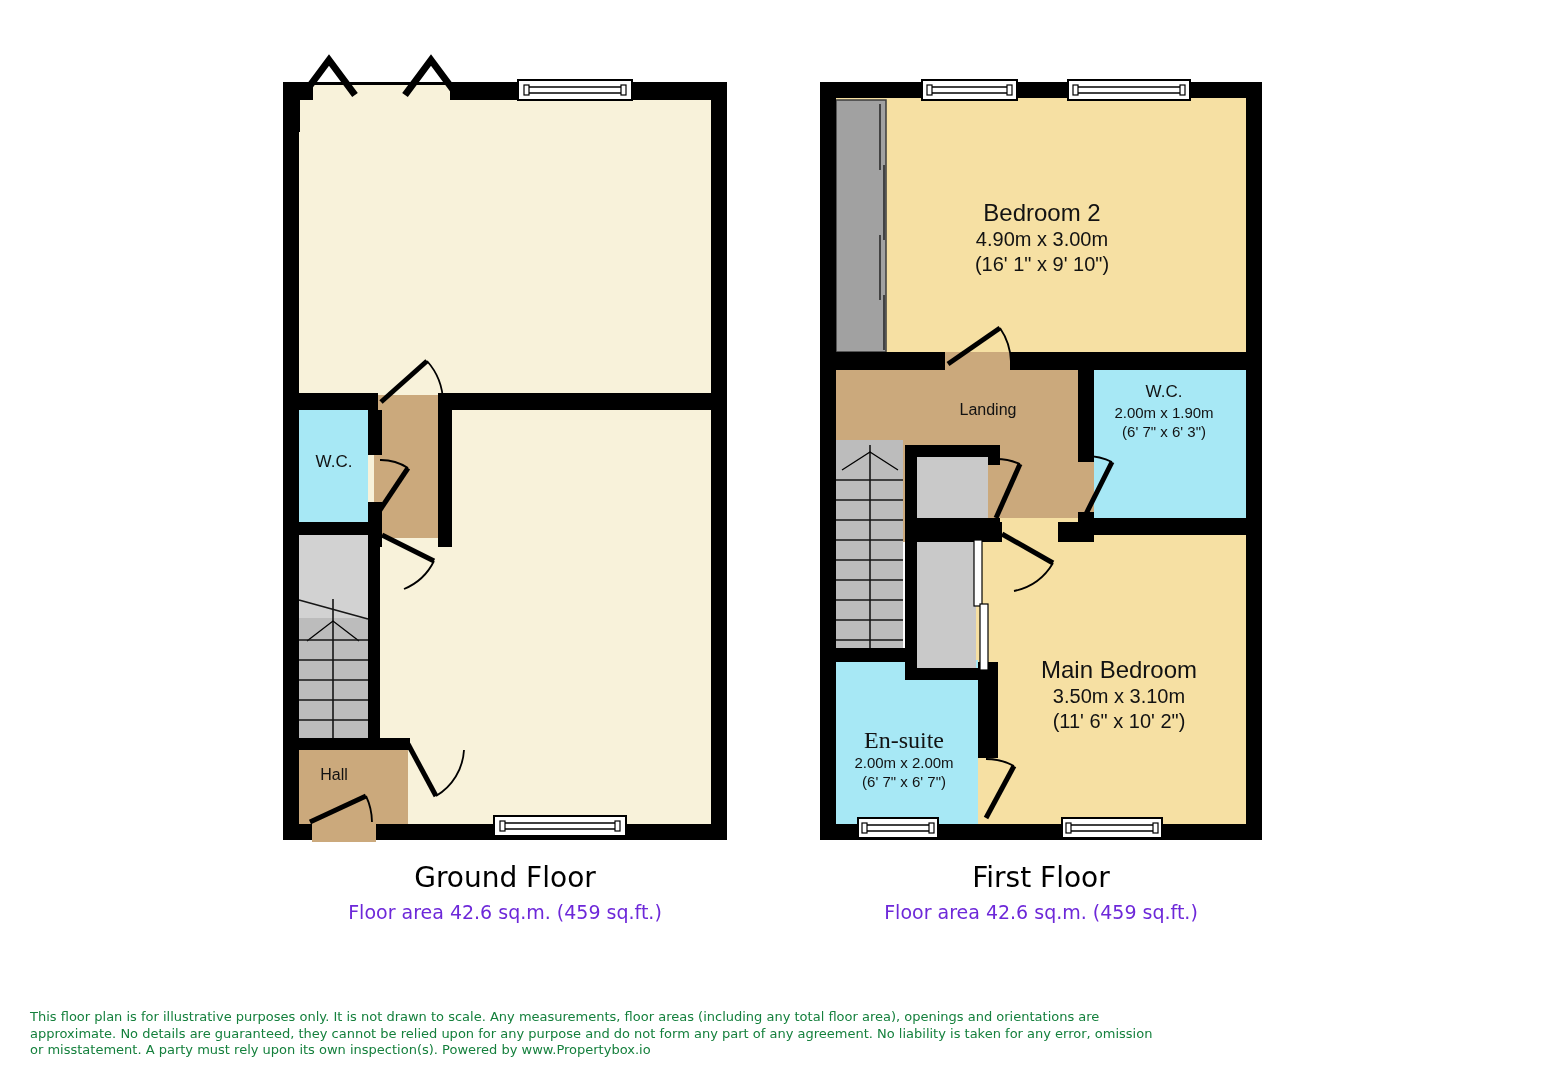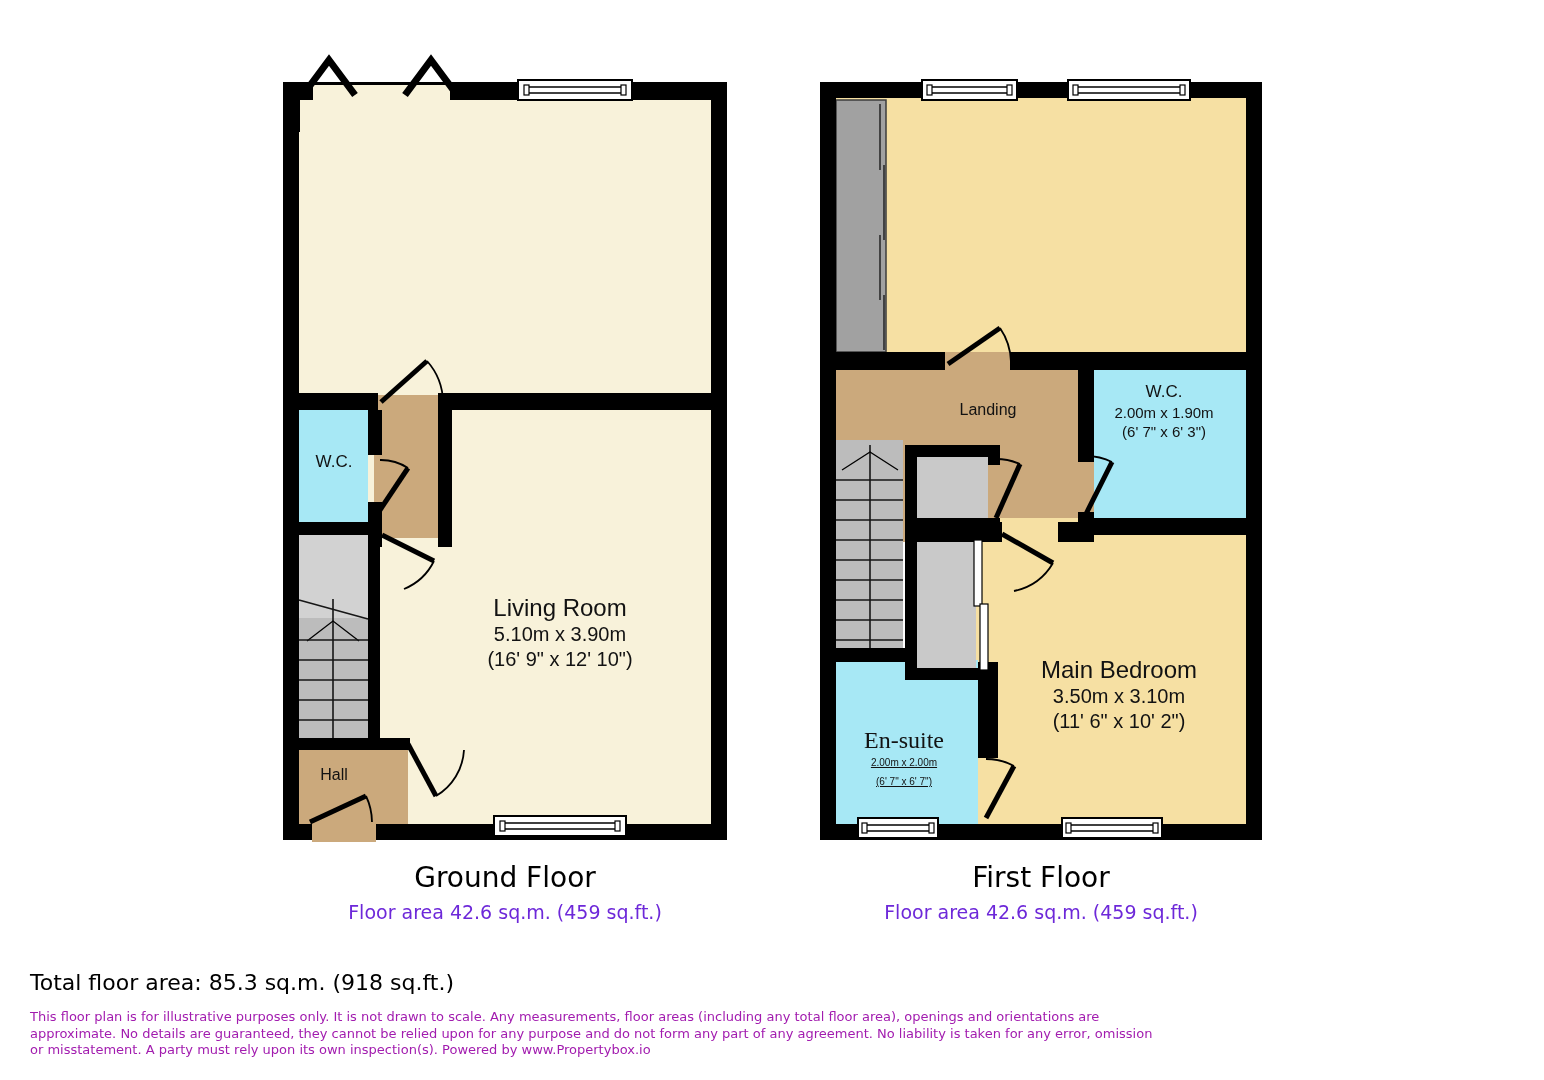--- a/index.html
+++ b/index.html
@@ -23,33 +23,33 @@
   .chevron{stroke:#000;stroke-width:7;fill:none;}
   .slide{stroke:#1a1a1a;stroke-width:1.4;}
 
   .room-label{position:absolute;transform:translateX(-50%);text-align:center;color:#121212;
     font-family:"Liberation Sans",sans-serif;white-space:nowrap;}
   .rl-name{font-size:24px;line-height:29px;}
   .rl-dim{font-size:20px;line-height:25px;}
   .sm .rl-name{font-size:17px;line-height:22px;}
   .sm .rl-dim{font-size:15px;line-height:19px;}
   .md .rl-name{font-size:24px;line-height:25px;font-family:Liberation Serif, serif;}
-  .md .rl-dim{font-size:10px;line-height:19px;text-decoration:underline;}
+  .md .rl-dim{font-size:15px;line-height:19px;}
   .one{font-size:17px;}
   .hall-l{font-size:16px;}
   .landing-l{font-size:16px;margin-left:31px;}
 
   .floor-title{position:absolute;transform:translateX(-50%);font-family:"DejaVu Sans",sans-serif;
     font-size:28px;color:#000;white-space:nowrap;}
   .floor-sub{position:absolute;transform:translateX(-50%);font-family:"DejaVu Sans",sans-serif;
     font-size:19px;color:#6d28d9;white-space:nowrap;}
   .total-area{position:absolute;left:30px;top:970px;font-family:"DejaVu Sans",sans-serif;
     font-size:22px;color:#000;}
   .disclaimer{position:absolute;left:30px;top:1009px;width:1125px;font-family:"DejaVu Sans",sans-serif;
-    font-size:13px;line-height:16.5px;color:#a21caf;}
+    font-size:13px;line-height:16.5px;color:#15803d;}
 </style>
 </head>
 <body>
 
 <div class="canvas">
 
 <svg width="1544" height="1080" viewBox="0 0 1544 1080">
 
   <g>
 
@@ -251,30 +251,30 @@
       <rect class="wtick" x="1153" y="823" width="5" height="10"></rect>
     </g>
   </g>
 </svg>
 
 
 <div class="room-label one" style="left:334px;top:452px">
   <span>W.C.</span>
 </div>
 
-<div class="room-label" style="left:560px;top:593px">
-  <div class="rl-name">Living Room</div>
-  <div class="rl-dim">5.10m x 3.90m</div>
-  <div class="rl-dim">(16' 9" x 12' 10")</div>
-</div>
 
 <div class="room-label hall-l" style="left:334px;top:766px">
   <span>Hall</span>
 </div>
 
+<div class="room-label" style="left:1042px;top:198px">
+  <div class="rl-name">Bedroom 2</div>
+  <div class="rl-dim">4.90m x 3.00m</div>
+  <div class="rl-dim">(16' 1" x 9' 10")</div>
+</div>
 
 <div class="room-label landing-l" style="left:957px;top:401px">
   <span>Landing</span>
 </div>
 
 <div class="room-label sm" style="left:1164px;top:381px">
   <div class="rl-name">W.C.</div>
   <div class="rl-dim">2.00m x 1.90m</div>
   <div class="rl-dim">(6' 7" x 6' 3")</div>
 </div>
@@ -289,16 +289,15 @@
   <div class="rl-name">En-suite</div>
   <div class="rl-dim">2.00m x 2.00m</div>
   <div class="rl-dim">(6' 7" x 6' 7")</div>
 </div>
 
 <div class="floor-title" style="left:505px;top:861px">Ground Floor</div>
 <div class="floor-sub" style="left:505px;top:901px">Floor area 42.6 sq.m. (459 sq.ft.)</div>
 <div class="floor-title" style="left:1041px;top:861px">First Floor</div>
 <div class="floor-sub" style="left:1041px;top:901px">Floor area 42.6 sq.m. (459 sq.ft.)</div>
 
-<div class="total-area">Total floor area: 85.3 sq.m. (918 sq.ft.)</div>
 <div class="disclaimer">This floor plan is for illustrative purposes only. It is not drawn to scale. Any measurements, floor areas (including any total floor area), openings and orientations are approximate. No details are guaranteed, they cannot be relied upon for any purpose and do not form any part of any agreement. No liability is taken for any error, omission or misstatement. A party must rely upon its own inspection(s). Powered by www.Propertybox.io</div>
 
 </div>
 
 </body></html>

